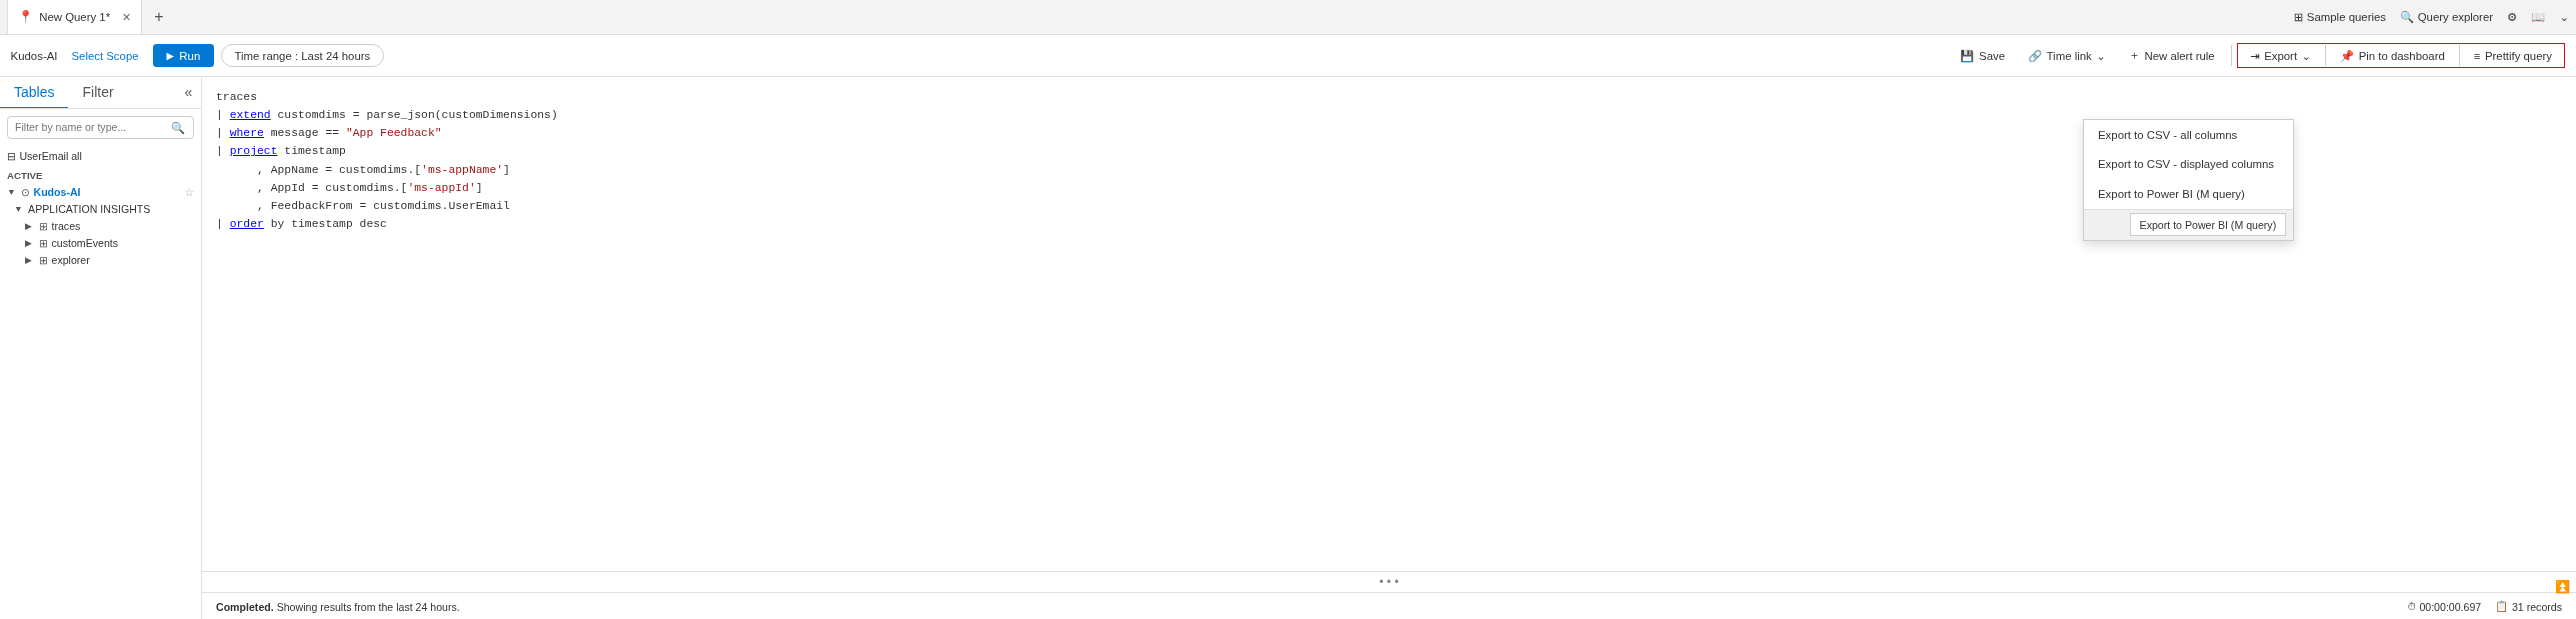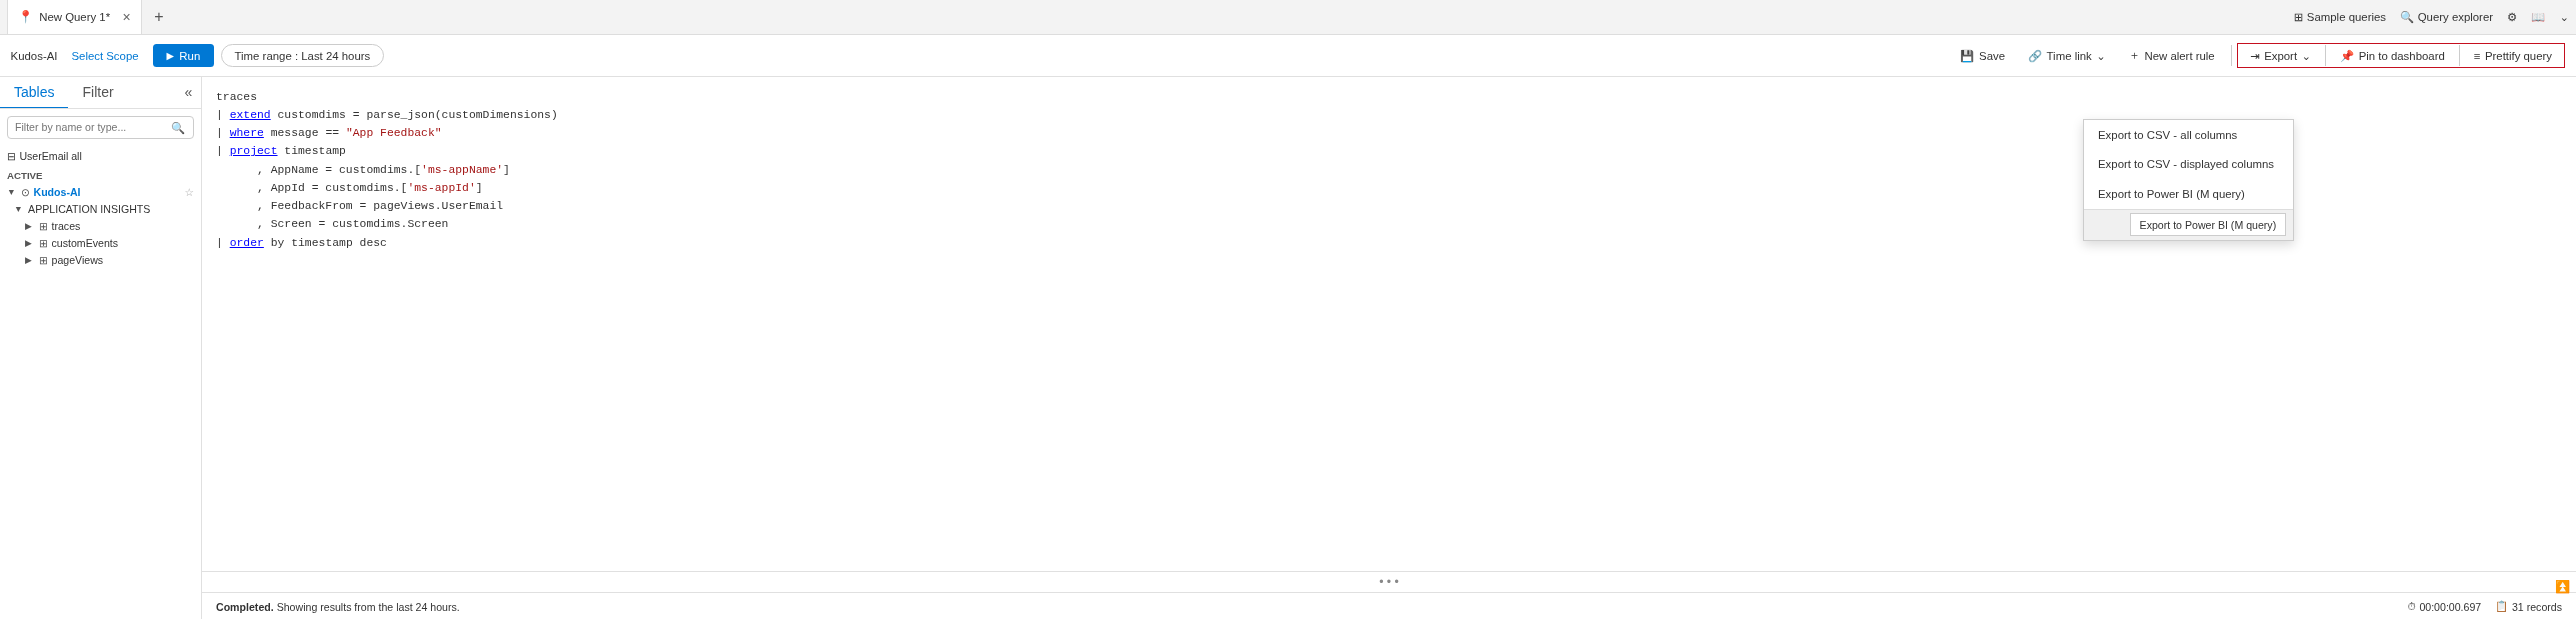--- a/index.html
+++ b/index.html
@@ -411,34 +411,33 @@
       <span class="item-label">traces</span>
     </div>
     <div class="tree-item tree-indent2">
       <span class="chevron">▶</span>
       <span class="item-icon">⊞</span>
       <span class="item-label">customEvents</span>
     </div>
     <div class="tree-item tree-indent2">
       <span class="chevron">▶</span>
       <span class="item-icon">⊞</span>
-      <span class="item-label">pageViews</span>
+      <span class="item-label">explorer</span>
     </div>
   </div>
 
   <div class="editor-area">
     <div class="query-editor">
       <div class="code-line"><span class="code-plain">traces</span></div>
       <div class="code-line"><span class="code-plain">| </span><span class="code-blue">extend</span><span class="code-plain"> customdims = parse_json(customDimensions)</span></div>
       <div class="code-line"><span class="code-plain">| </span><span class="code-blue">where</span><span class="code-plain"> message == </span><span class="code-red">"App Feedback"</span></div>
       <div class="code-line"><span class="code-plain">| </span><span class="code-blue">project</span><span class="code-plain"> timestamp</span></div>
       <div class="code-line"><span class="code-plain">      , AppName = customdims.[</span><span class="code-red">'ms-appName'</span><span class="code-plain">]</span></div>
       <div class="code-line"><span class="code-plain">      , AppId = customdims.[</span><span class="code-red">'ms-appId'</span><span class="code-plain">]</span></div>
-      <div class="code-line"><span class="code-plain">      , FeedbackFrom = pageViews.UserEmail</span></div>
-      <div class="code-line"><span class="code-plain">      , Screen = customdims.Screen</span></div>
+      <div class="code-line"><span class="code-plain">      , FeedbackFrom = customdims.UserEmail</span></div>
       <div class="code-line"><span class="code-plain">| </span><span class="code-blue">order</span><span class="code-plain"> by timestamp desc</span></div>
     </div>
 
     <div class="editor-divider">
       <span>• • •</span>
     </div>
 
     <span class="collapse-icon-right">⏫</span>
 
     <div class="status-bar">

